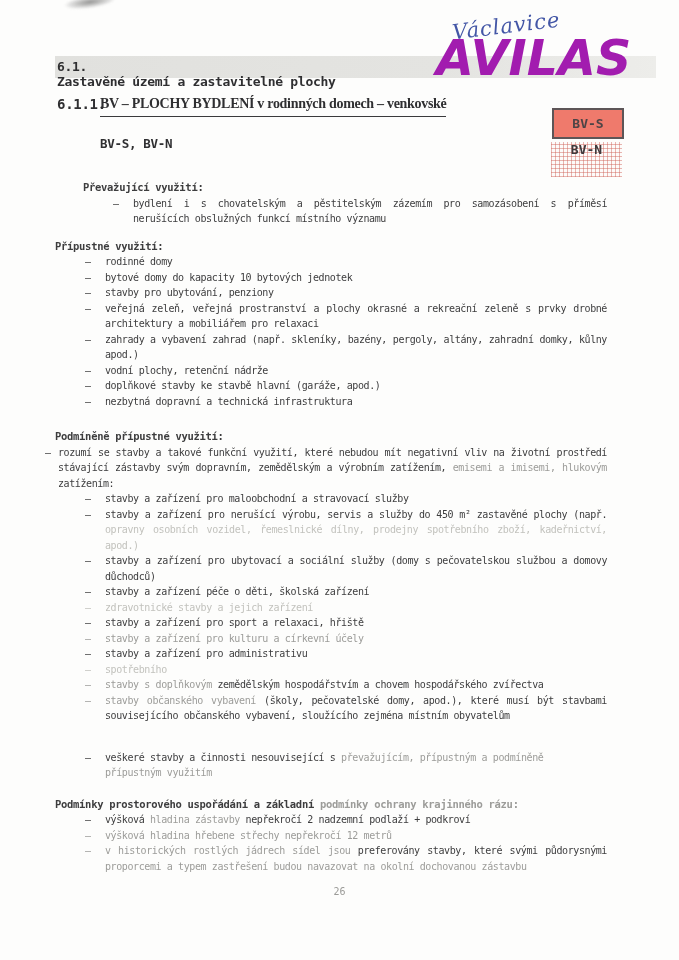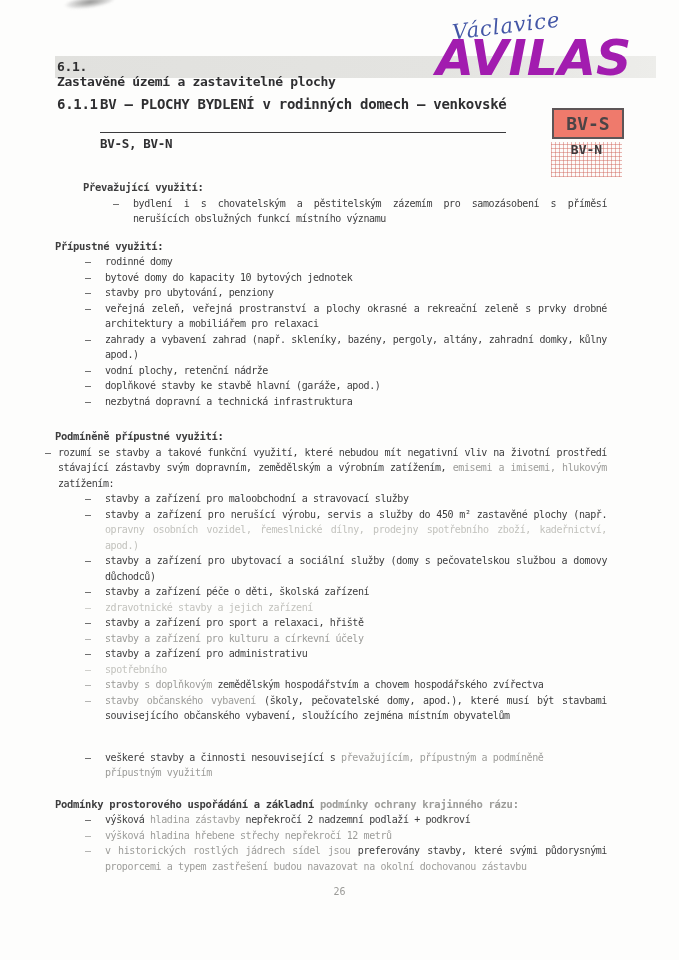--- a/index.html
+++ b/index.html
@@ -28,27 +28,27 @@
   
   .band{position:absolute;left:55px;top:56px;width:601px;height:22px;z-index:1;
     background:linear-gradient(90deg,#e1e1de 0%,#e4e4e1 65%,#ededea 100%);}
   .sec{position:absolute;left:57px;top:59px;z-index:2;display:flex;
     font-weight:bold;font-size:13px;letter-spacing:-0.3px;color:#2f2f31;flex-direction:column;}
   .sec-num{width:43px;}
   
   .sub{position:absolute;left:57px;top:96px;display:flex;
     font-weight:bold;font-size:14px;letter-spacing:-0.3px;color:#2f2f31;}
   .sub-num{width:43px;}
-  .sub-title{border-bottom:1.5px solid #3a3a3c;padding-bottom:20px;}
+  .sub-title{border-bottom:1.5px solid #3a3a3c;padding-bottom:4px;font-family:Liberation Serif, serif;}
   .sub-codes{position:absolute;left:100px;top:136px;
     font-weight:bold;font-size:12.5px;letter-spacing:-0.3px;color:#2f2f31;}
   
   .swatch-solid{position:absolute;left:552px;top:108px;width:72px;height:31px;z-index:4;
     border:2px solid #5d5557;display:flex;align-items:center;justify-content:center;
-    font-weight:bold;font-size:18px;color:#4c4446;box-sizing:border-box;text-align:center;}
+    font-weight:bold;font-size:13px;color:#4c4446;box-sizing:border-box;text-align:center;}
   .swatch-grid{position:absolute;left:551px;top:142px;width:71px;height:35px;z-index:4;
     display:flex;align-items:flex-start;justify-content:center;
     font-weight:bold;font-size:13px;color:#3f3a3c;box-sizing:border-box;
     background:
       repeating-linear-gradient(0deg, rgba(205,95,85,.45) 0 1px, transparent 1px 4px),
       repeating-linear-gradient(90deg, rgba(205,95,85,.45) 0 1px, transparent 1px 4px),
       #fdfbfa;}
   
   .content{position:absolute;left:55px;top:180px;width:552px;
     font-size:10px;letter-spacing:-0.4px;line-height:15.5px;}

